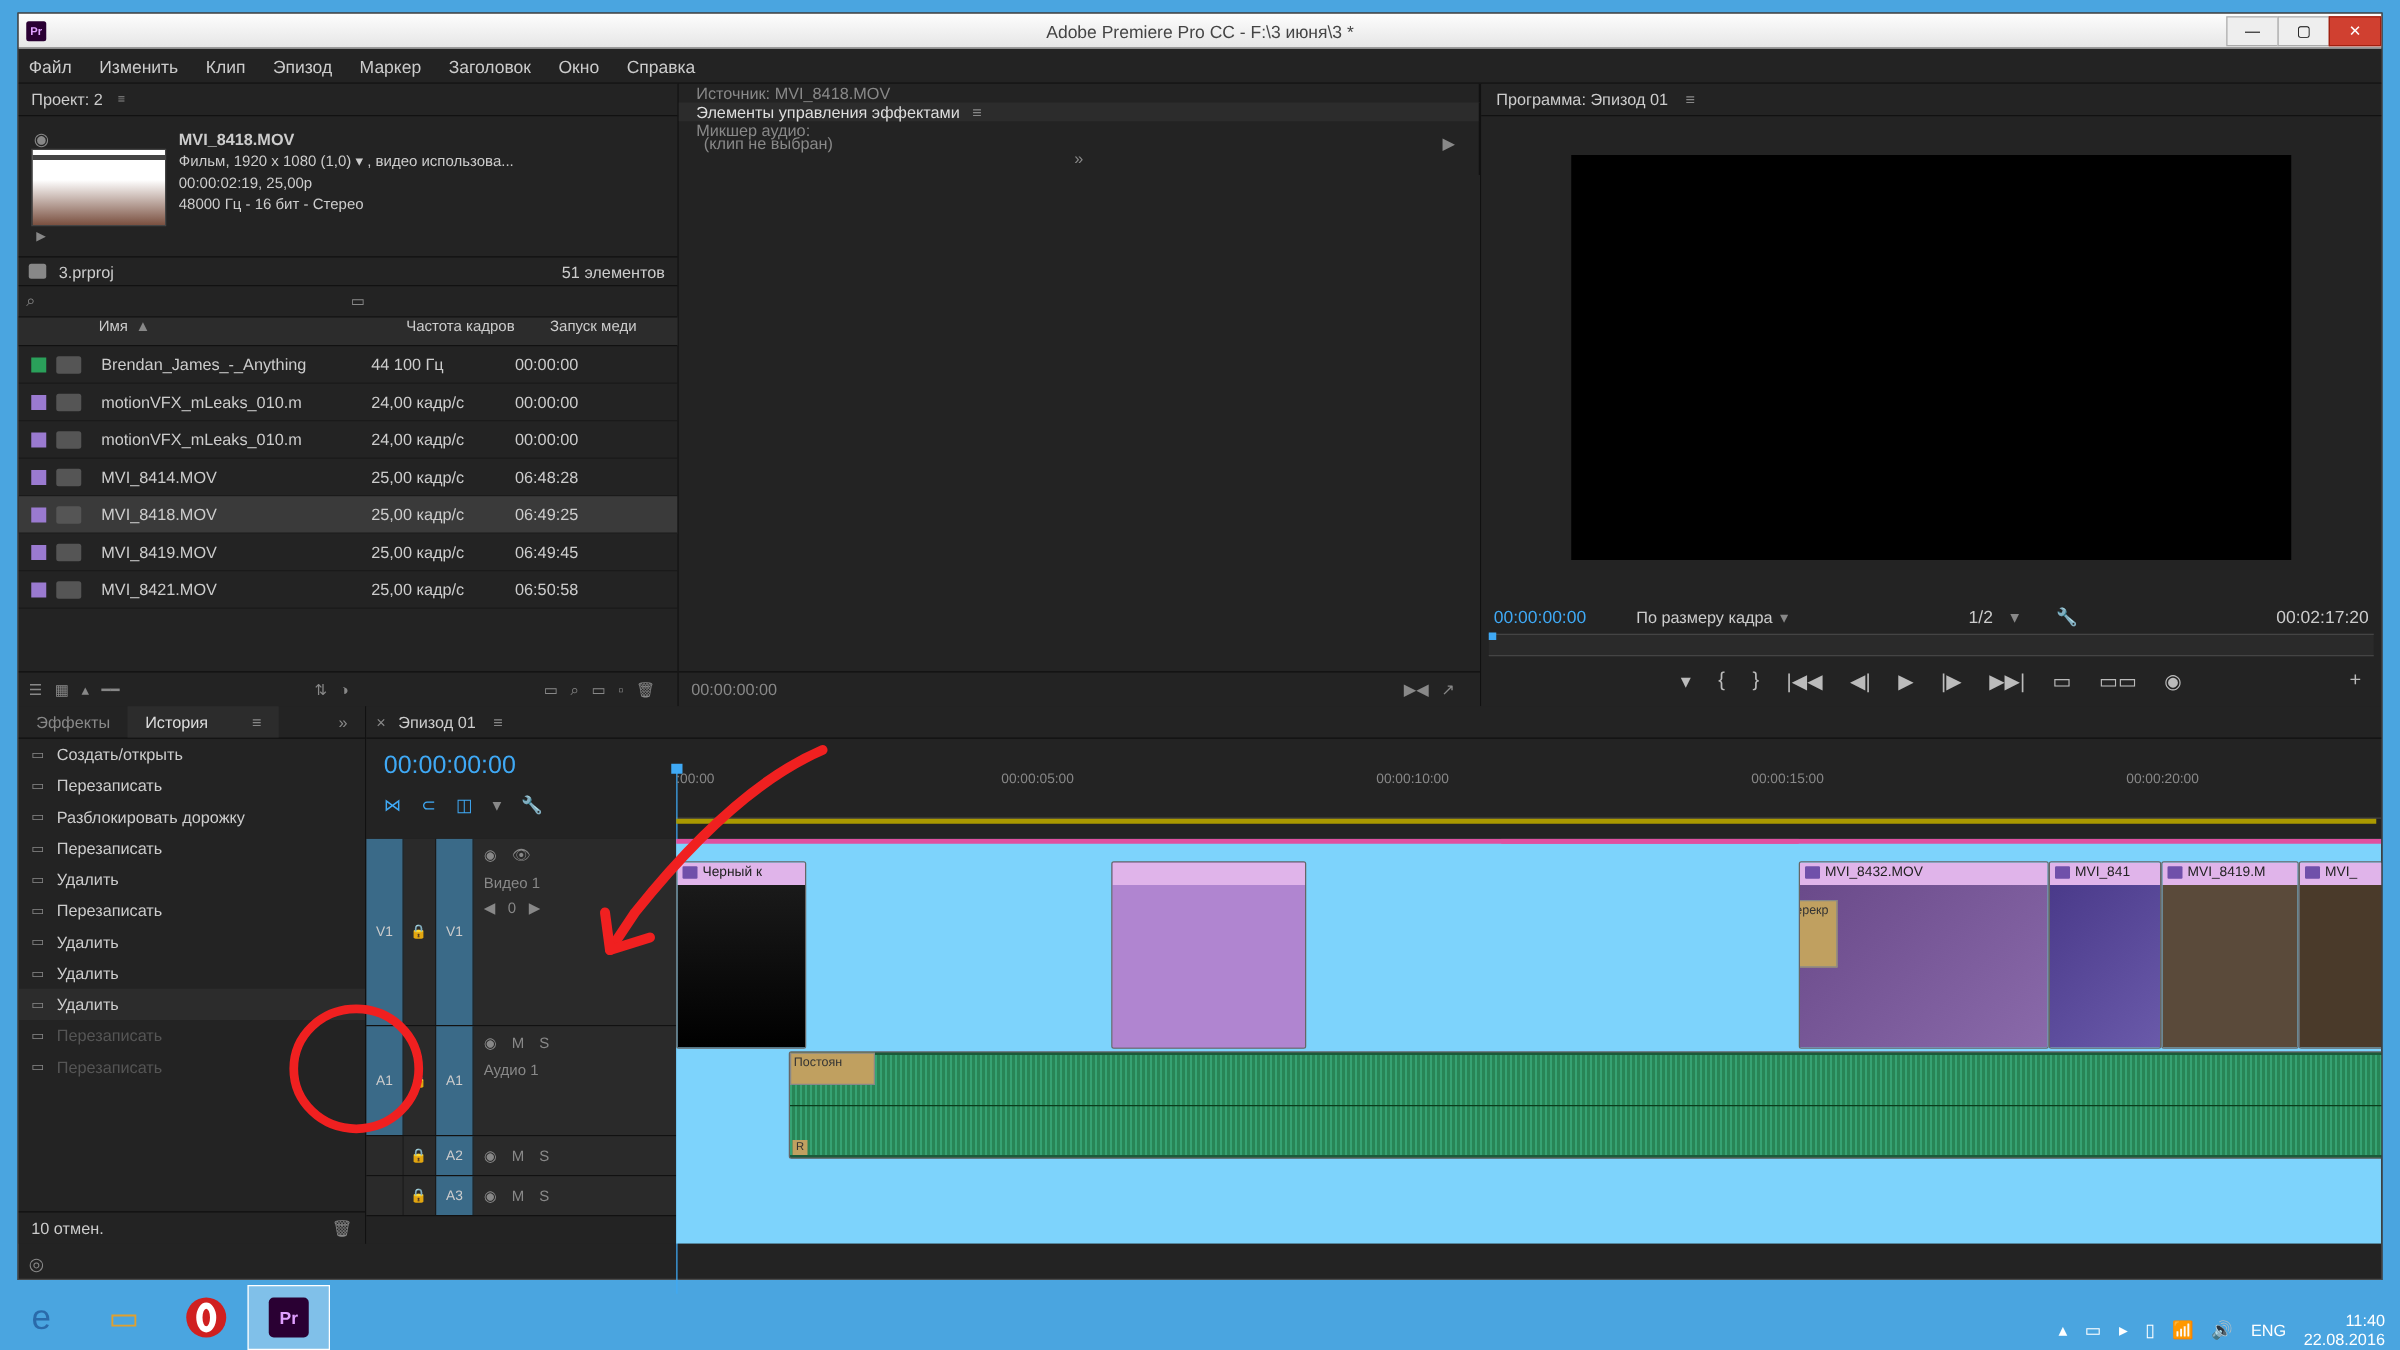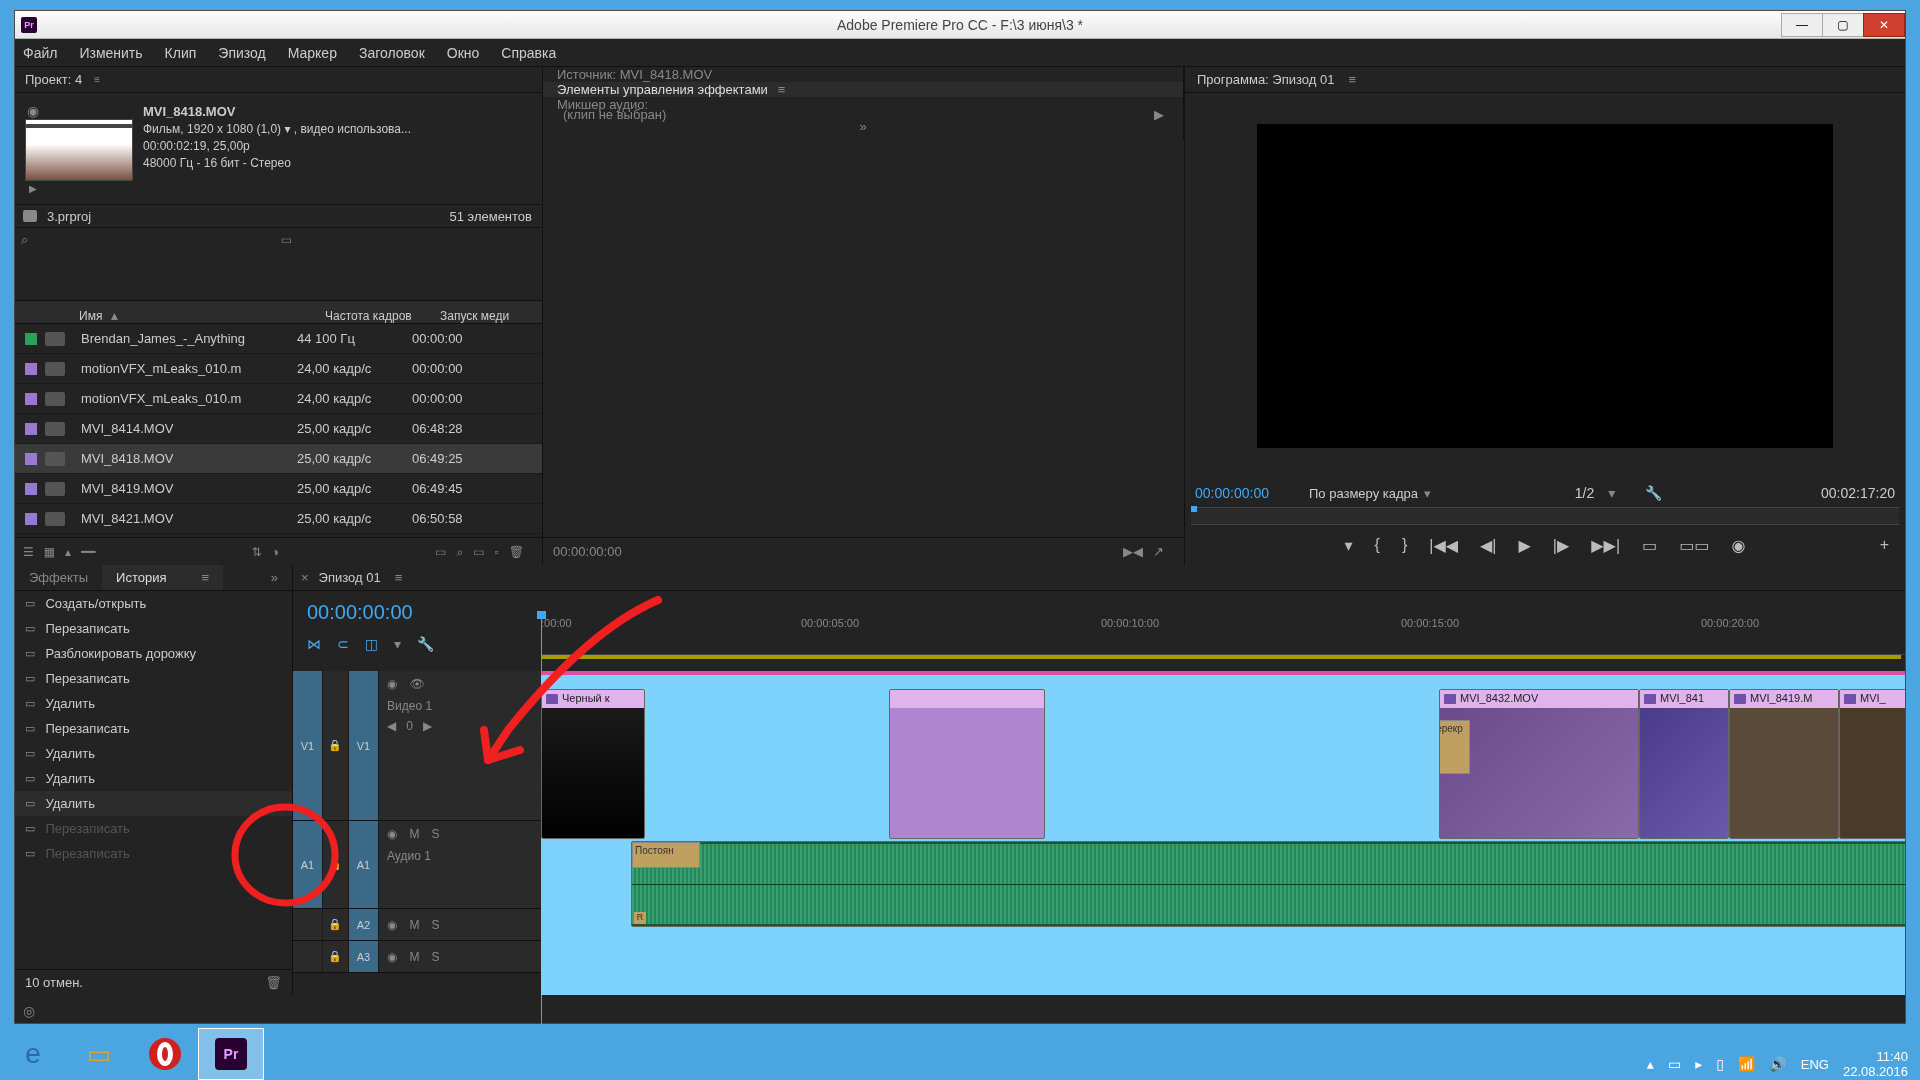--- a/index.html
+++ b/index.html
@@ -31,21 +31,21 @@
 .clip-info .name { font-weight: bold; font-size: 13px; }
 
 .bin-row { height: 24px; display: flex; align-items: center; padding-left: 8px; color: #ccc; font-size: 13px; border-top:1px solid #111; border-bottom:1px solid #111;}
 .bin-icon { width:14px;height:12px;background:#888;margin-right:10px;border-radius:2px;}
 .bin-count { margin-left:auto; margin-right:10px; }
 
 .search-row { height:24px; display:flex; align-items:center; padding-left:6px; }
 .search-icon { color:#888; font-size:13px; margin-right:8px; }
 .folder-icon-sm { color:#888; font-size:12px; }
 
-.col-headers { height: 24px; display: flex; align-items: flex-end; background: #2c2c2c; border-top:1px solid #111; border-bottom:1px solid #111; font-size: 12px; color: #ccc; margin-top: 48px; }
+.col-headers { height: 24px; display: flex; align-items: flex-start; background: #2c2c2c; border-top:1px solid #111; border-bottom:1px solid #111; font-size: 12px; color: #ccc; }
 .col-check{width:30px;}
 .col-icon{width:30px;}
 .col-name{width:250px;padding-left:4px;}
 .col-fps{width:115px;}
 .col-start{flex:1;}
 .sort-arrow{color:#888;margin-left:6px;}
 
 .asset-list { flex:1; overflow:hidden; }
 .asset-row { height: 30px; display: flex; align-items:center; font-size: 13px; color: #ccc; border-bottom: 1px solid #1a1a1a; cursor:pointer;}
 .asset-row.sel { background:#3a3a3a; }
@@ -188,21 +188,21 @@
     <span class="menu-item">Маркер</span>
     <span class="menu-item">Заголовок</span>
     <span class="menu-item">Окно</span>
     <span class="menu-item">Справка</span>
   </div>
 
   <div class="workspace">
 
     <div class="project-panel">
       <div class="panel-header">
-        <span>Проект: 4</span>
+        <span>Проект: 2</span>
         <span class="menu-lines">≡</span>
       </div>
       <div class="preview-box">
         <div class="thumb-wrap">
           <span class="camera-icon">◉</span>
           <div class="thumb"></div>
           <span class="play-icon-tiny">▶</span>
         </div>
         <div class="clip-info">
           <div class="name">MVI_8418.MOV</div>

